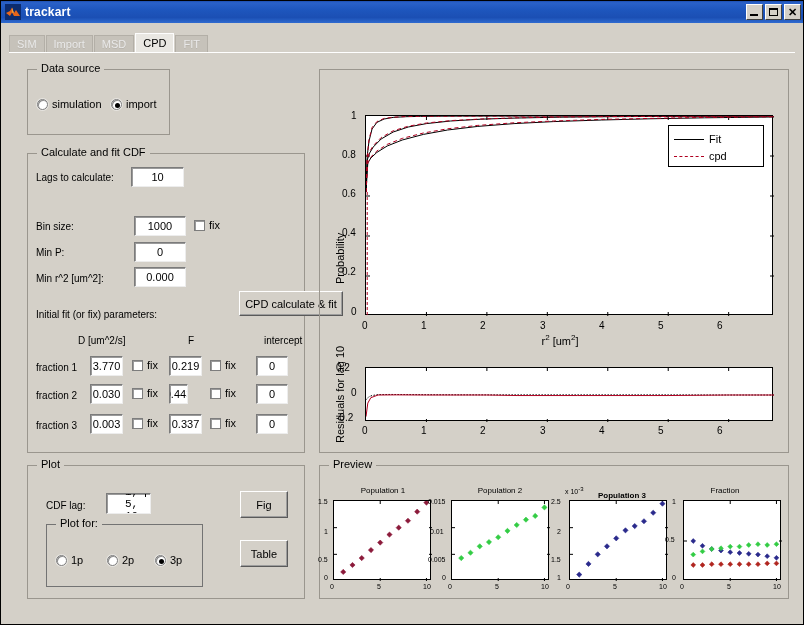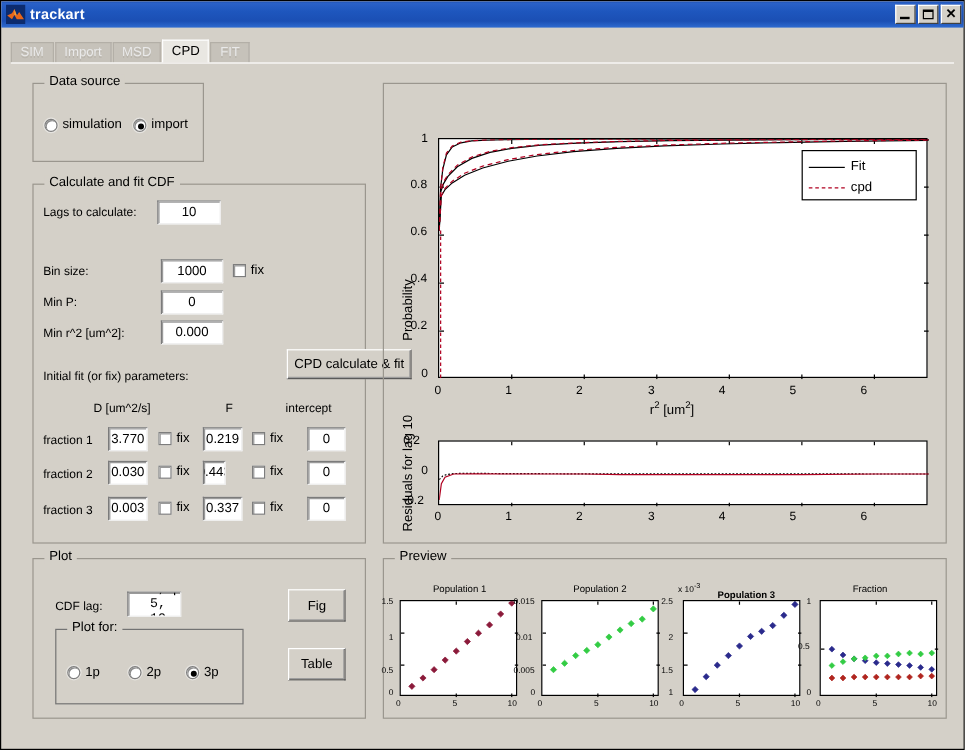--- a/index.html
+++ b/index.html
@@ -284,21 +284,21 @@
     </div>
 
     <div class="btn" style="left:168px; top:137px; width:104px; height:25px;margin-left:43px;">
       <span>CPD calculate &amp; fit</span>
     </div>
 
     <div class="lbl" style="left:8px; top:154px;">Initial fit (or fix) parameters:</div>
 
     <div class="lbl" style="left:50px; top:180px;">D [um^2/s]</div>
     <div class="lbl" style="left:160px; top:180px;">F</div>
-    <div class="lbl" style="left:210px; top:180px;">intercept</div>
+    <div class="lbl" style="left:236px; top:180px;">intercept</div>
 
     <div class="lbl" style="left:8px; top:207px;">fraction 1</div>
     <div class="field center" style="left:62px; top:202px; width:33px; height:20px;">
       <span>3.770</span>
     </div>
     <div class="check" style="left:104px; top:205px;">
       <span class="box"></span>
       <span>fix</span>
     </div>
     <div class="field center" style="left:141px; top:202px; width:33px; height:20px;">

